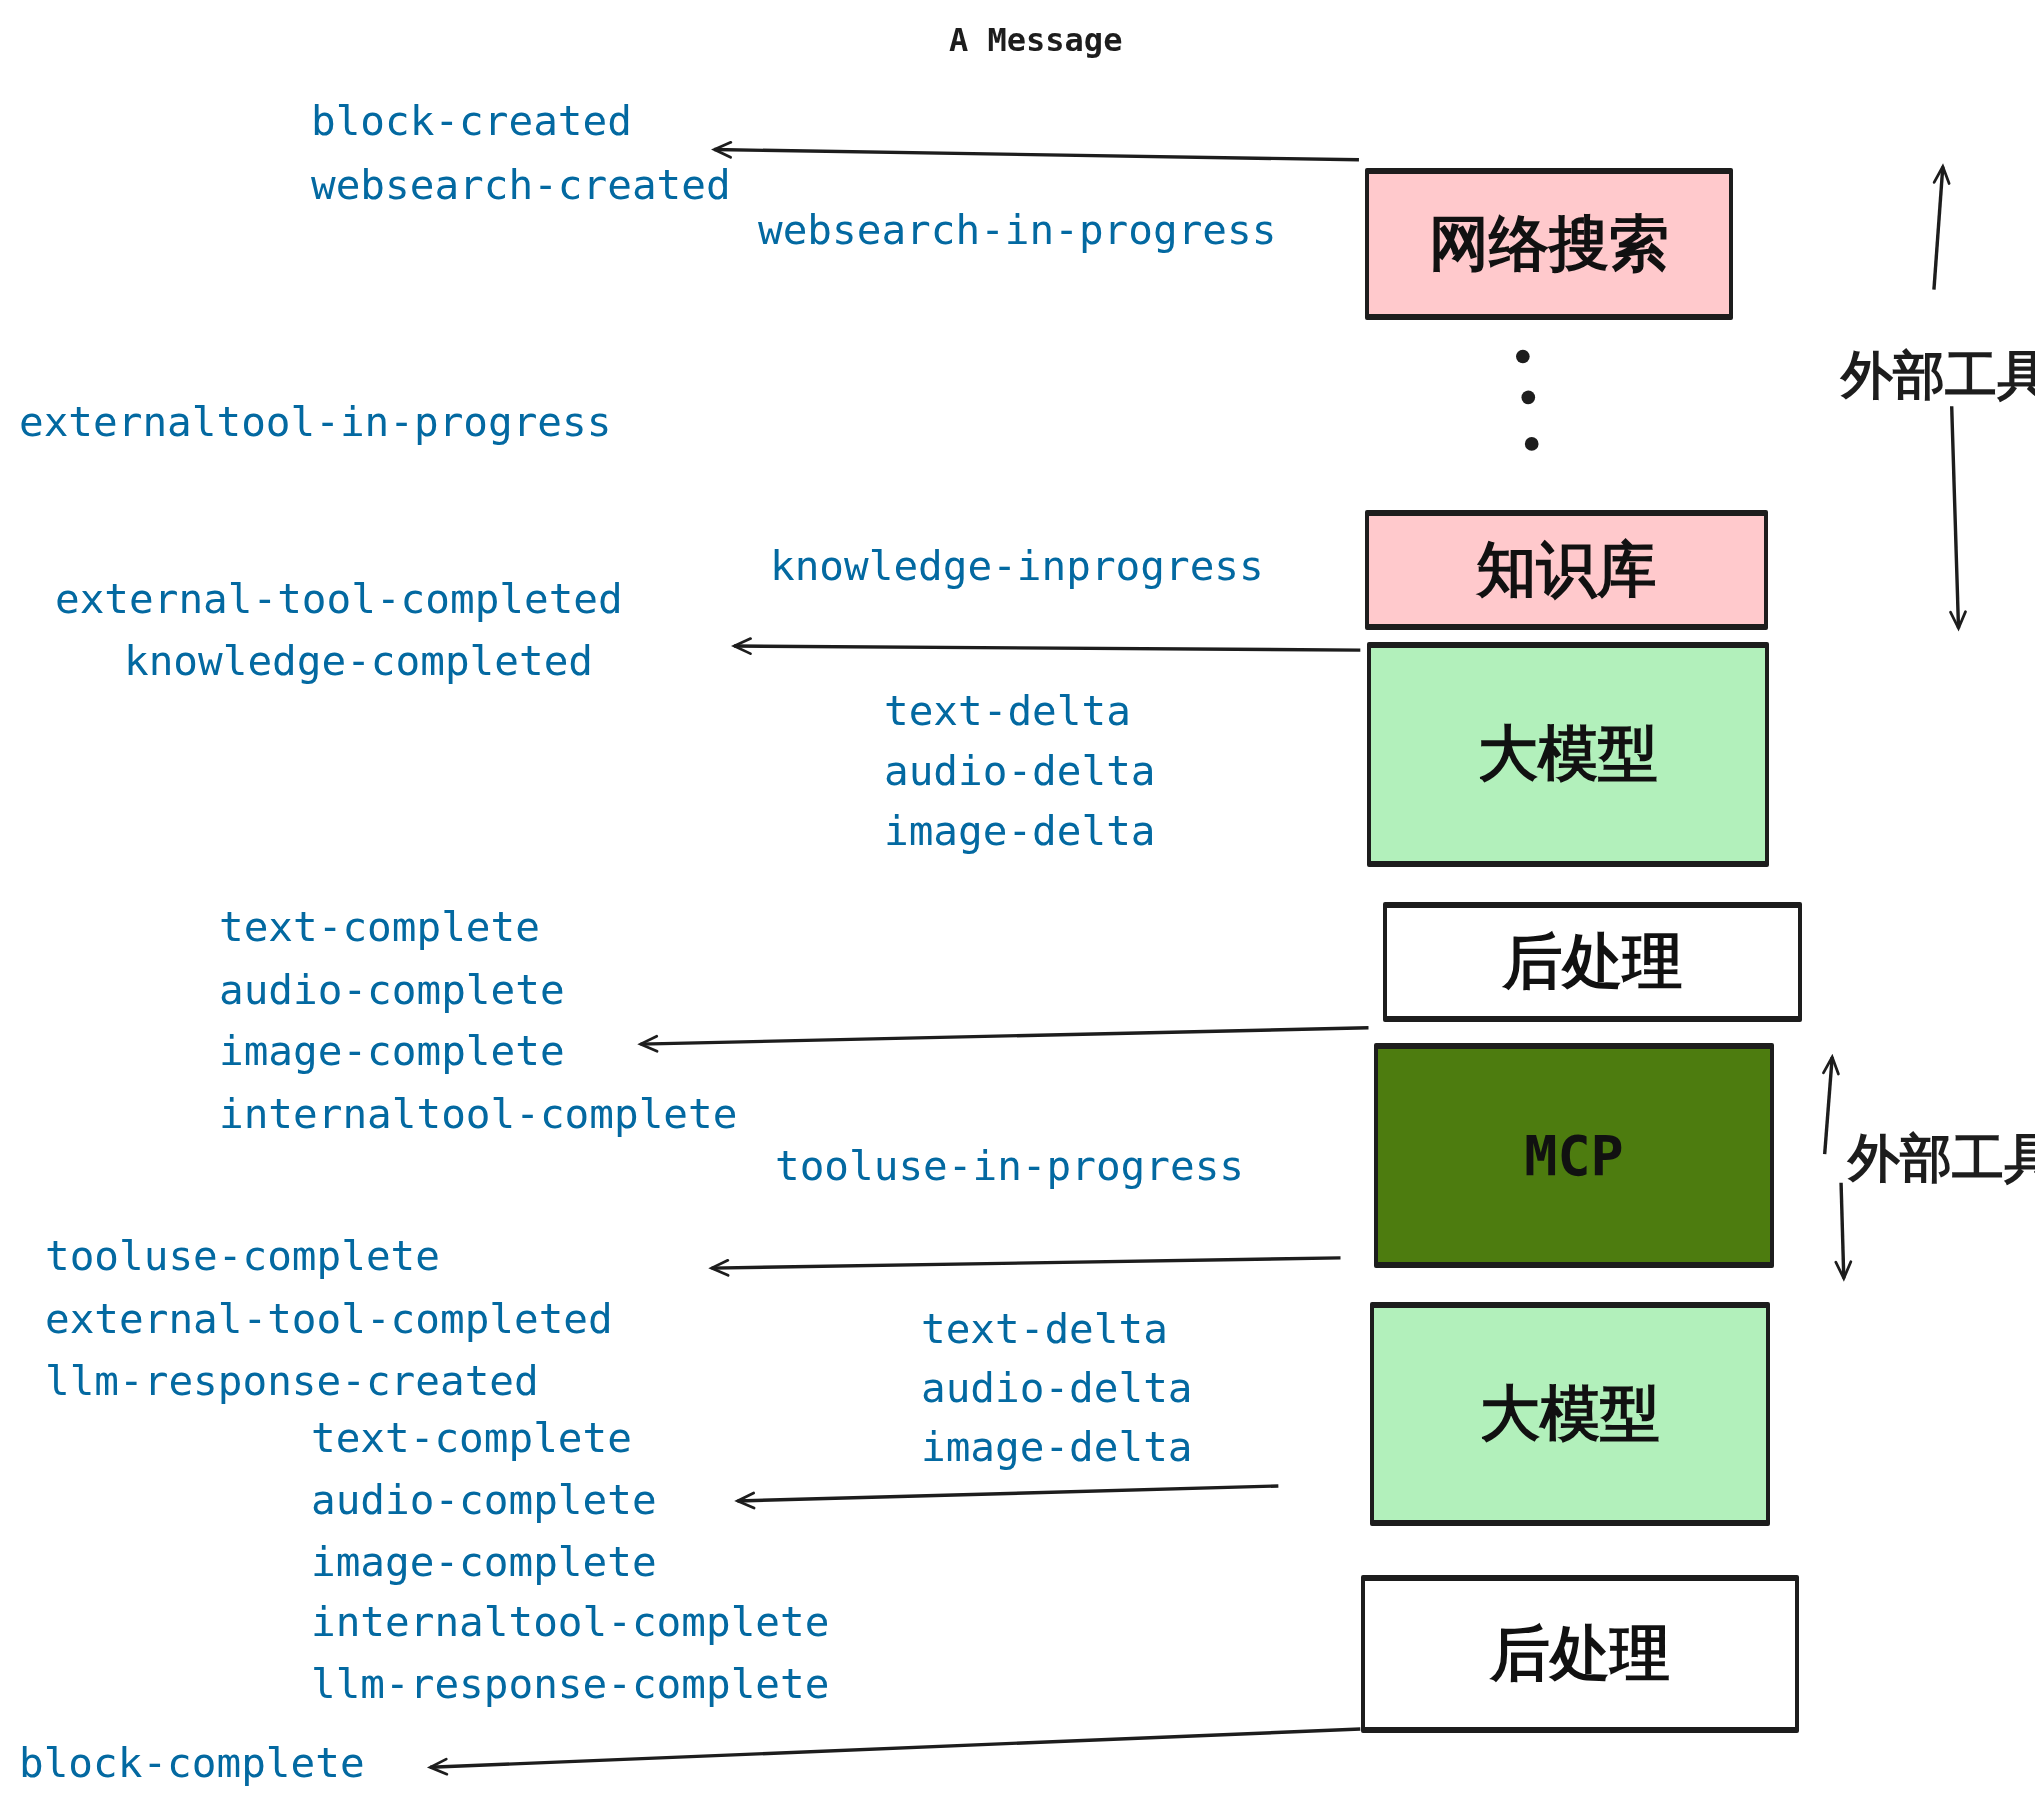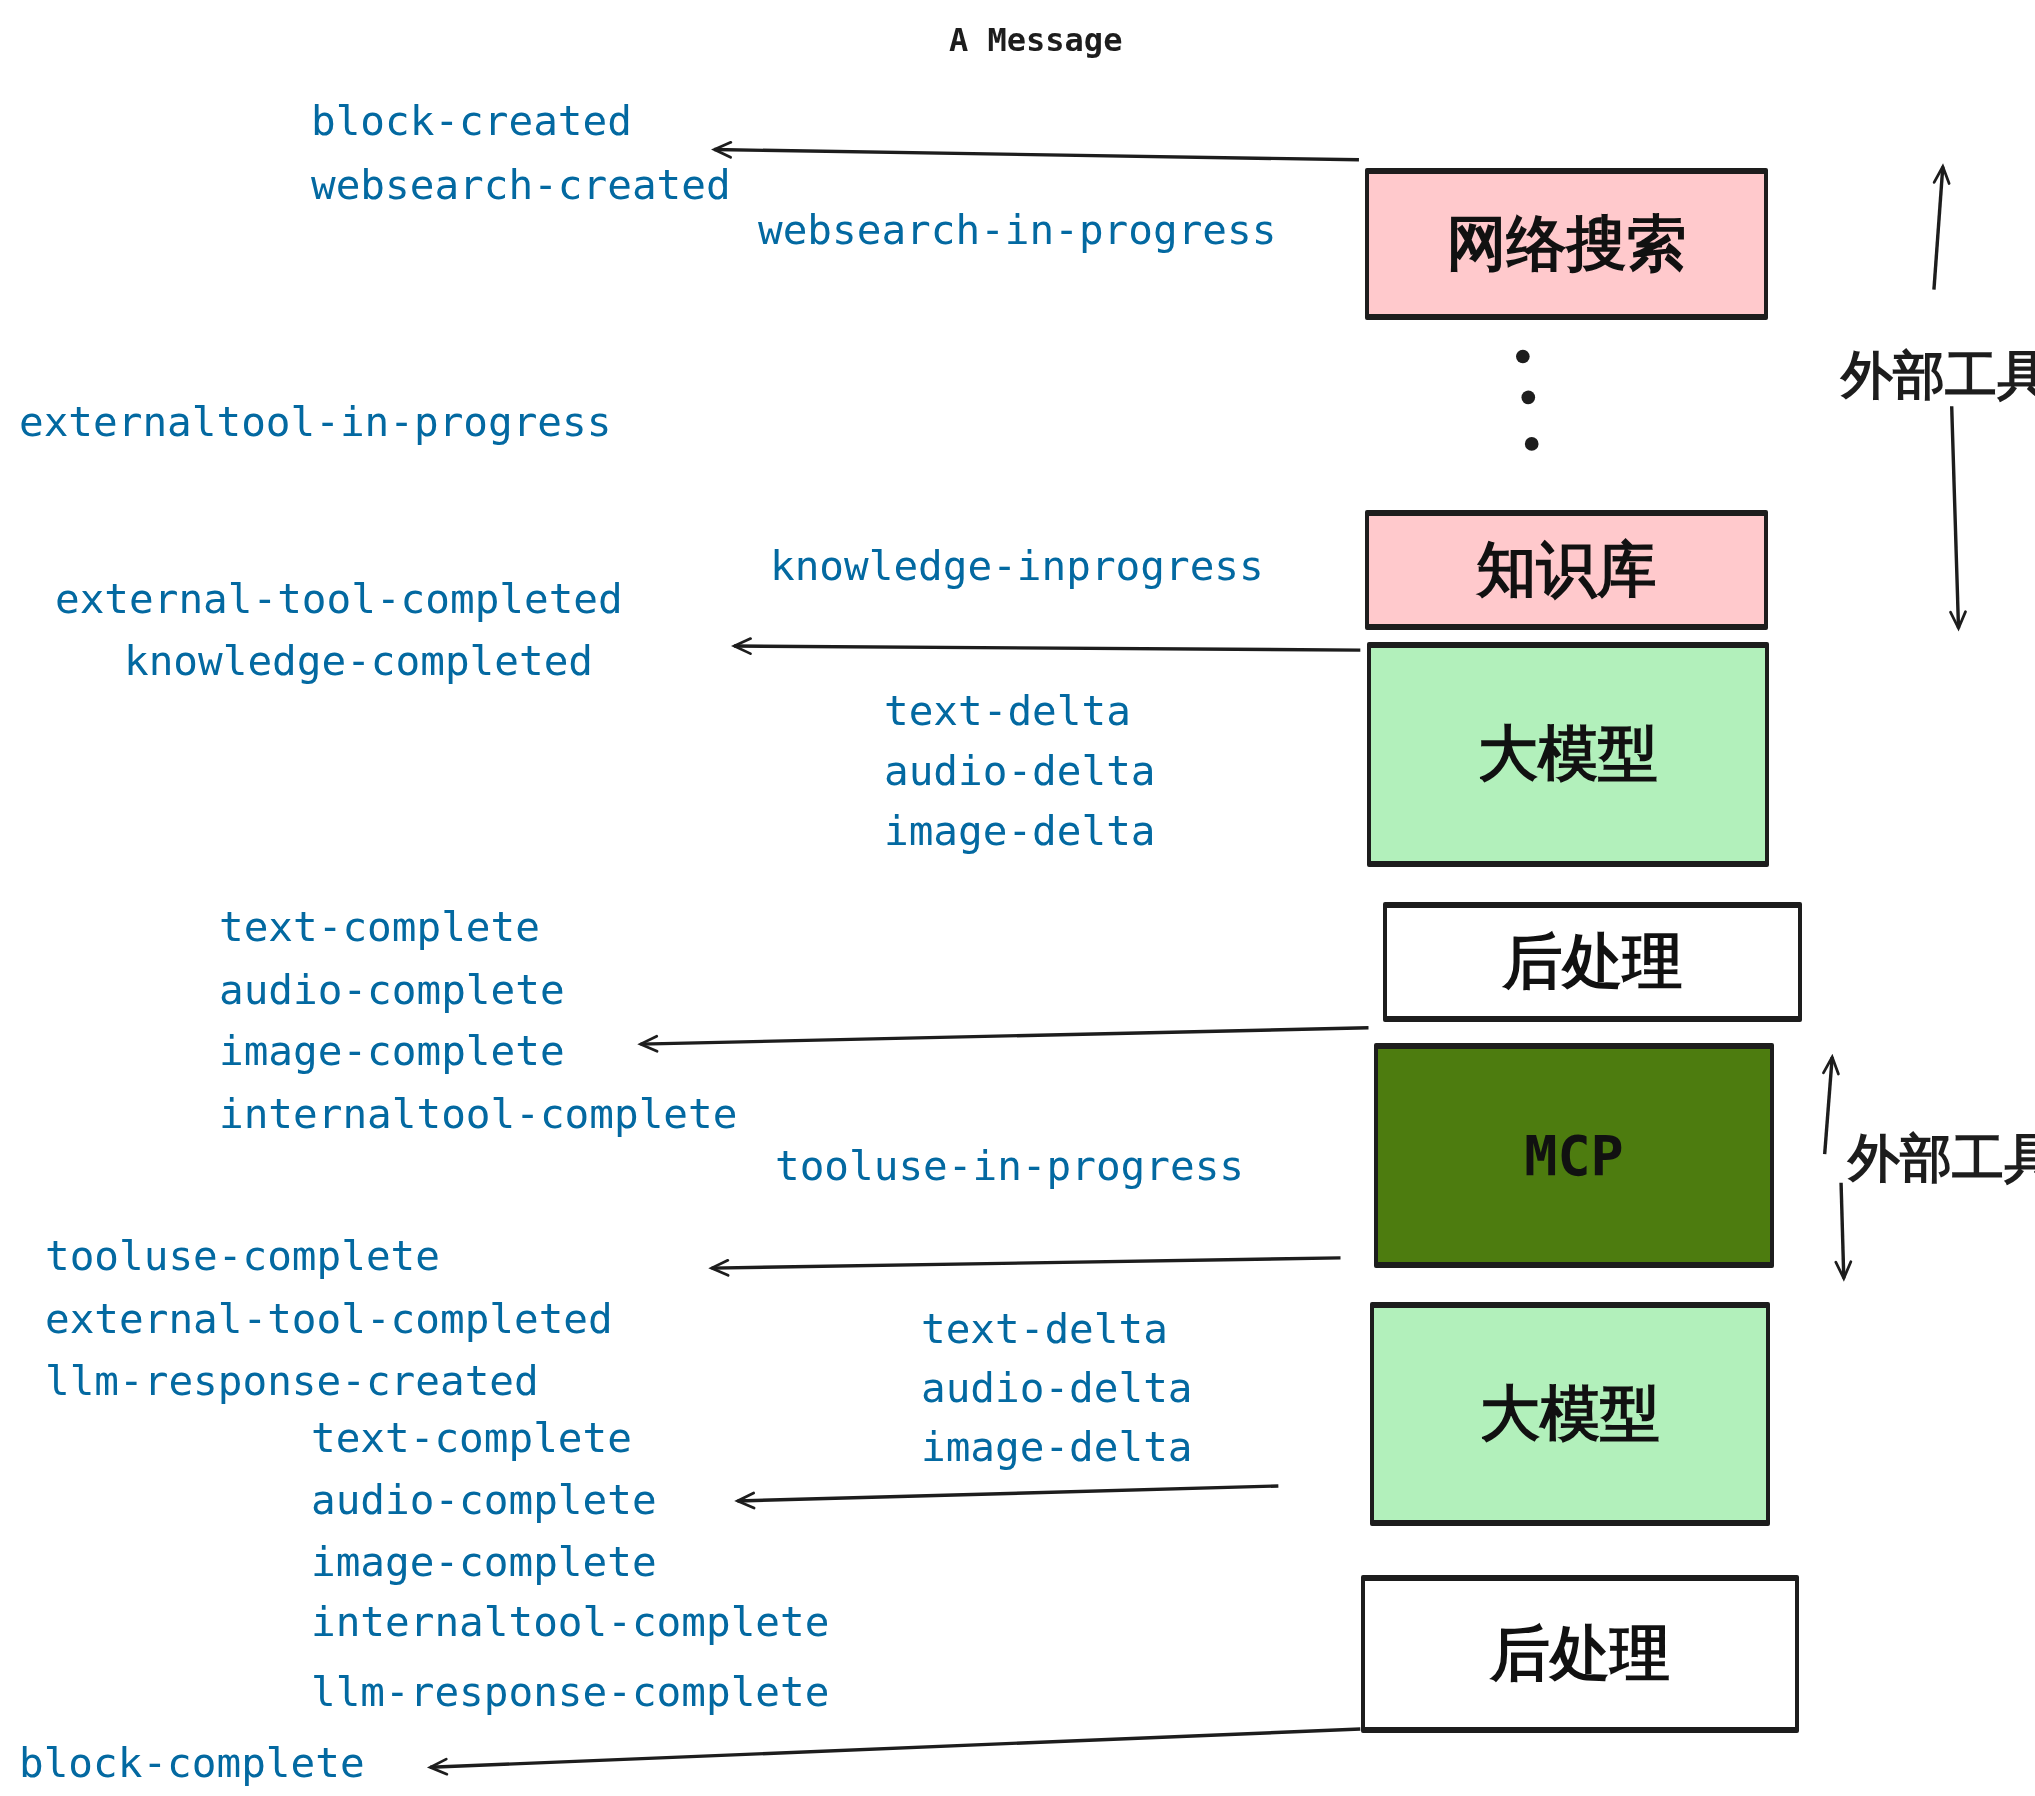--- a/index.html
+++ b/index.html
@@ -96,25 +96,25 @@
   <div class="evt" style="left:45px; top:1361px;">llm-response-created</div>
 
   <div class="evt" style="left:921px; top:1309px;">text-delta</div>
   <div class="evt" style="left:921px; top:1368px;">audio-delta</div>
   <div class="evt" style="left:921px; top:1427px;">image-delta</div>
 
   <div class="evt" style="left:311px; top:1418px;">text-complete</div>
   <div class="evt" style="left:311px; top:1480px;">audio-complete</div>
   <div class="evt" style="left:311px; top:1542px;">image-complete</div>
   <div class="evt" style="left:311px; top:1602px;">internaltool-complete</div>
-  <div class="evt" style="left:311px; top:1664px;margin-top:8px;">llm-response-complete</div>
+  <div class="evt" style="left:311px; top:1664px;">llm-response-complete</div>
 
   <div class="evt" style="left:19px; top:1743px;">block-complete</div>
 
-  <div class="box box--pink" style="left:1365px; top:168px;  width:403px; height:152px;">
+  <div class="box box--pink" style="left:1365px; top:168px;  width:368px; height:152px;">
     <span>网络搜索</span>
   </div>
   <div class="box box--pink" style="left:1365px; top:510px;  width:403px; height:120px;">
     <span>知识库</span>
   </div>
   <div class="box box--green" style="left:1367px; top:642px;  width:402px; height:225px;">
     <span>大模型</span>
   </div>
   <div class="box box--white" style="left:1383px; top:902px; width:419px; height:120px;">
     <span>后处理</span>

